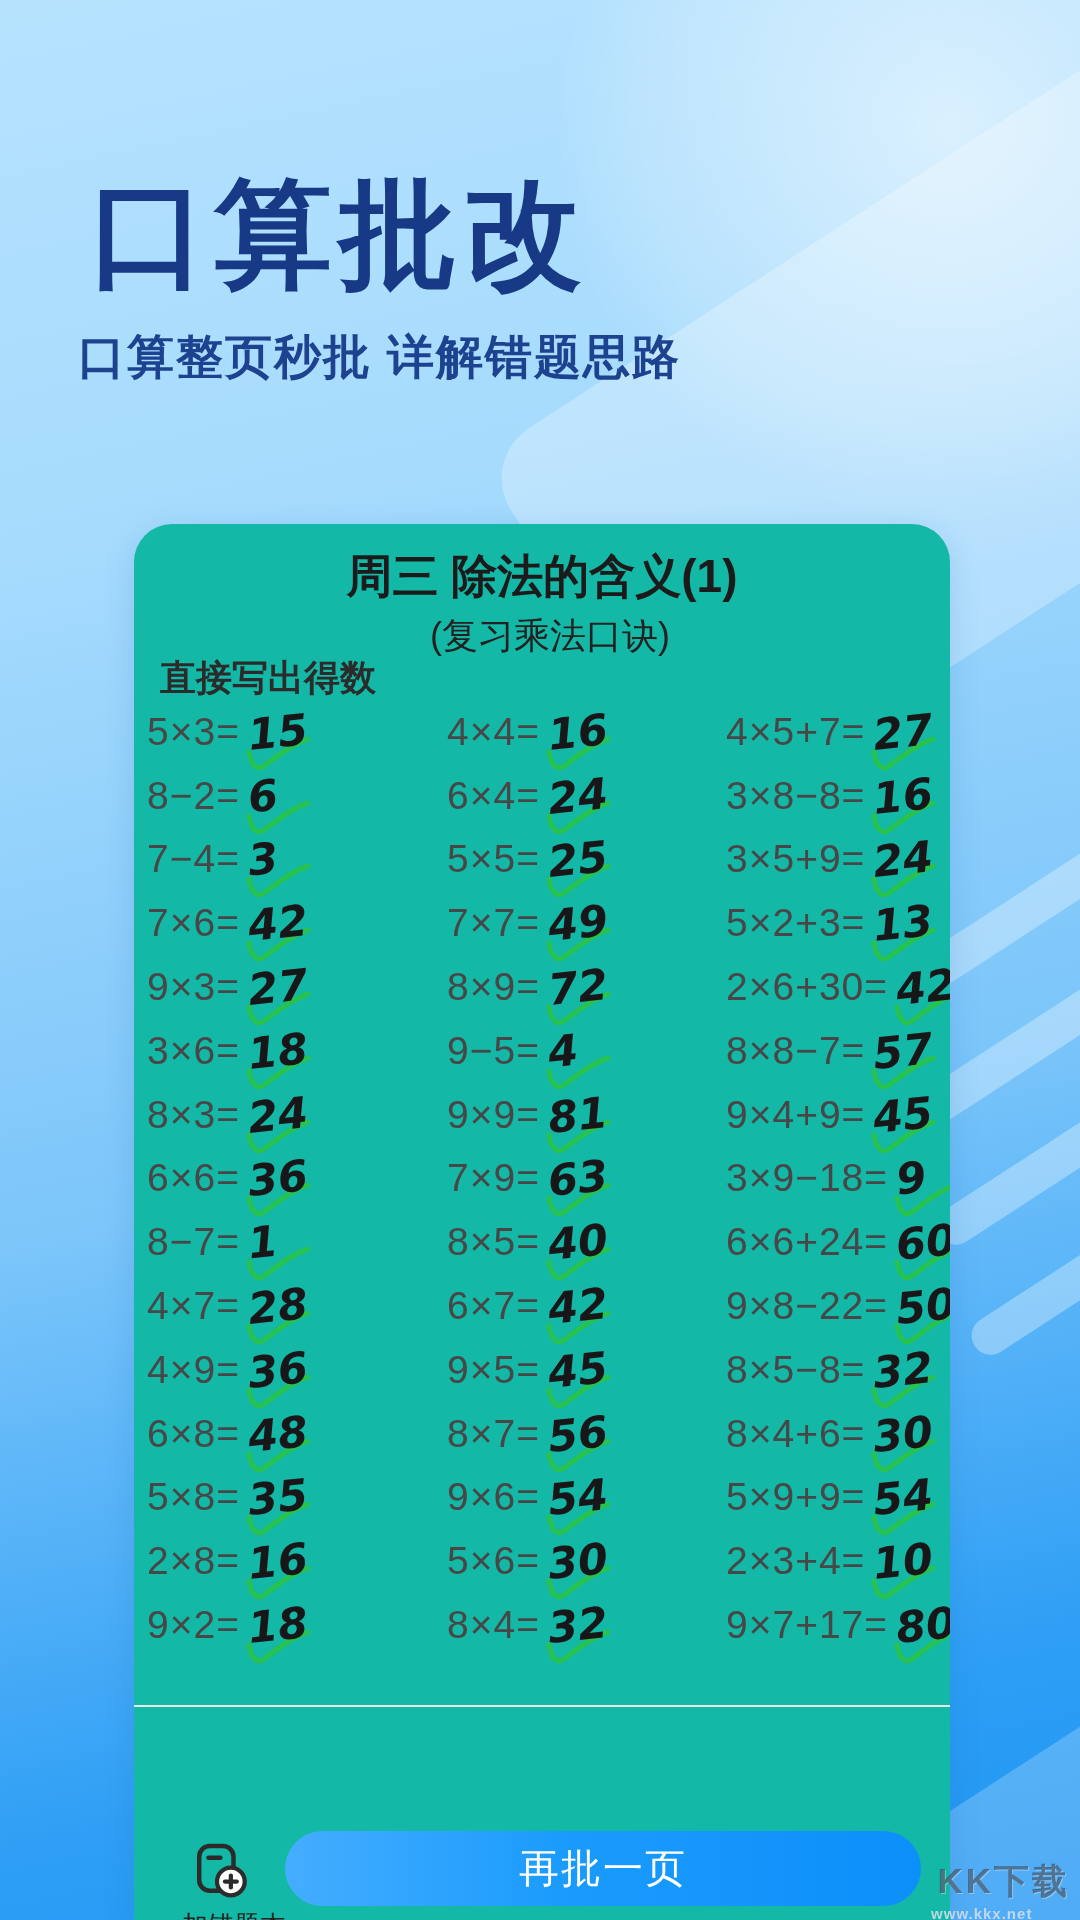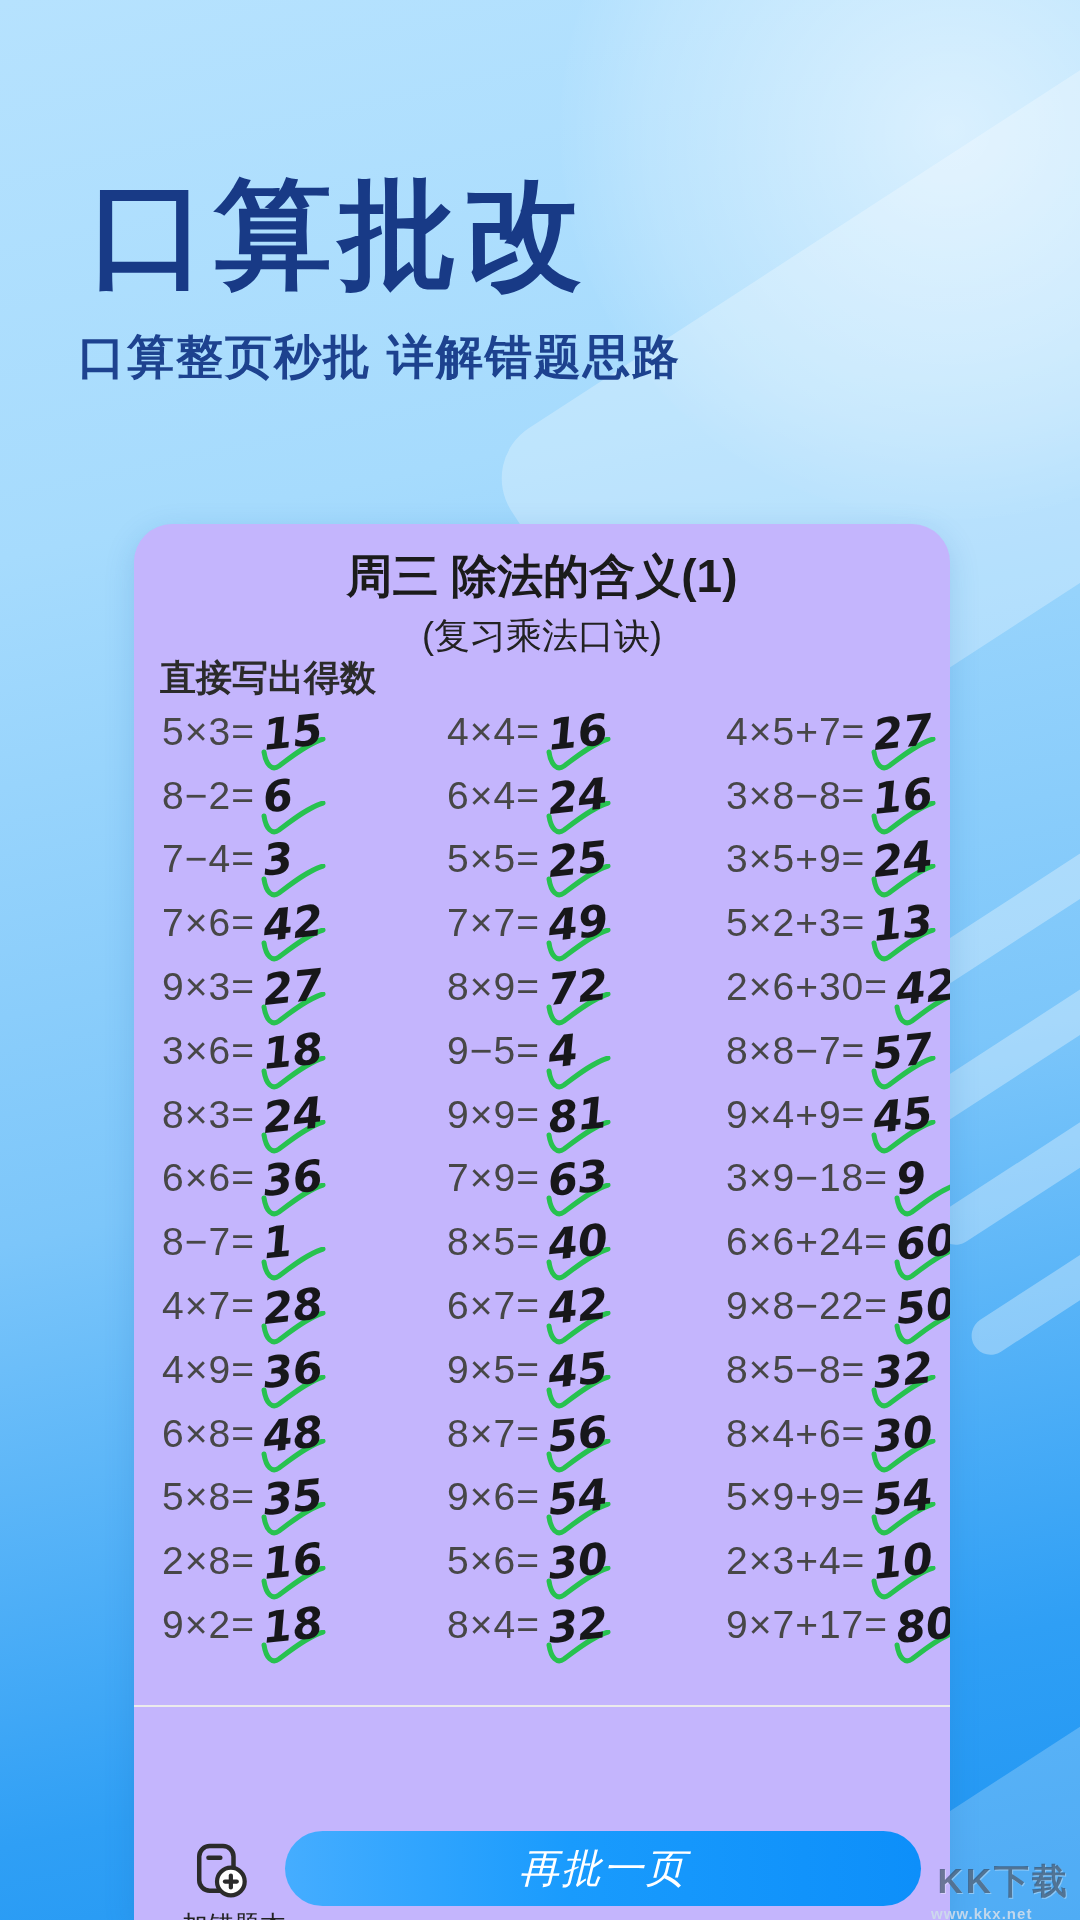--- a/index.html
+++ b/index.html
@@ -26,50 +26,50 @@
     position:absolute;left:74px;top:152px;margin:15px;
     font-size:118px;font-weight:900;letter-spacing:7px;color:#183a86;line-height:1.15;
   }
   .hero-sub{
     position:absolute;left:78px;top:326px;margin:0;
     font-size:47px;font-weight:600;letter-spacing:2px;color:#1d428f;
   }
   
   .card{
     position:absolute;left:134px;top:524px;width:816px;height:1396px;
-    background:#c4b5fd;border-radius:38px 38px 0 0;overflow:hidden;
+    background:#14b8a6;border-radius:38px 38px 0 0;overflow:hidden;
     box-shadow:0 8px 30px rgba(30,100,170,0.18);
   }
   .sheet-title{position:absolute;left:0;top:22px;width:100%;text-align:center;
     font-size:46px;font-weight:700;color:#1b1b1b;}
-  .sheet-sub{position:absolute;left:0;top:88px;width:100%;text-align:center;
+  .sheet-sub{position:absolute;left:8px;top:88px;width:100%;text-align:center;
     font-size:36px;font-weight:400;color:#222;}
   .sheet-instr{position:absolute;left:26px;top:130px;font-size:36px;font-weight:700;color:#2b2b2b;}
   .problems{position:absolute;left:0;top:176px;width:100%;height:958px;}
   .pcol{position:absolute;top:0;}
-  .pcol.c0{left:28px;}
+  .pcol.c0{left:13px;}
   .pcol.c1{left:313px;}
   .pcol.c2{left:592px;}
   .prow{height:63.8px;display:flex;align-items:center;}
   .expr{font-size:39px;color:#474747;letter-spacing:1px;white-space:nowrap;}
   .ans-wrap{position:relative;display:inline-block;margin-left:8px;}
   .ans{
     position:relative;z-index:2;display:inline-block;
     font-family:"DejaVu Sans",sans-serif;font-style:italic;font-weight:700;
     font-size:43px;color:#17171a;transform:rotate(-6deg);
   }
   .check{position:absolute;left:-8px;bottom:-18px;z-index:1;}
   .divider{position:absolute;left:0;top:1181px;width:100%;height:2px;background:#ebebeb;}
   .result-text{position:absolute;left:38px;top:1222px;font-size:40px;font-weight:700;color:#111;}
   
   .grade-btn{
     position:absolute;left:151px;top:1307px;width:636px;height:75px;border:none;
     border-radius:38px;background:linear-gradient(90deg,#45adff 0%,#199bfd 45%,#0d8ffa 100%);
     color:#ffffff;font-size:40px;font-weight:500;letter-spacing:2px;
-    font-family:"Liberation Sans","DejaVu Sans",sans-serif;cursor:pointer;font-style:italic;
+    font-family:"Liberation Sans","DejaVu Sans",sans-serif;cursor:pointer;
   }
   .add-mistakes{position:absolute;left:48px;top:1318px;width:74px;text-align:center;cursor:pointer;}
   .add-label{margin-top:4px;font-size:26px;color:#222;white-space:nowrap;}
   
   .watermark{position:absolute;right:10px;top:1858px;text-align:center;}
   .wm-title{
     font-size:35px;font-weight:900;letter-spacing:3px;color:rgba(55,75,100,0.68);
     text-shadow:1px 1px 0 rgba(255,255,255,0.35);
     margin-left:44px;
   }

